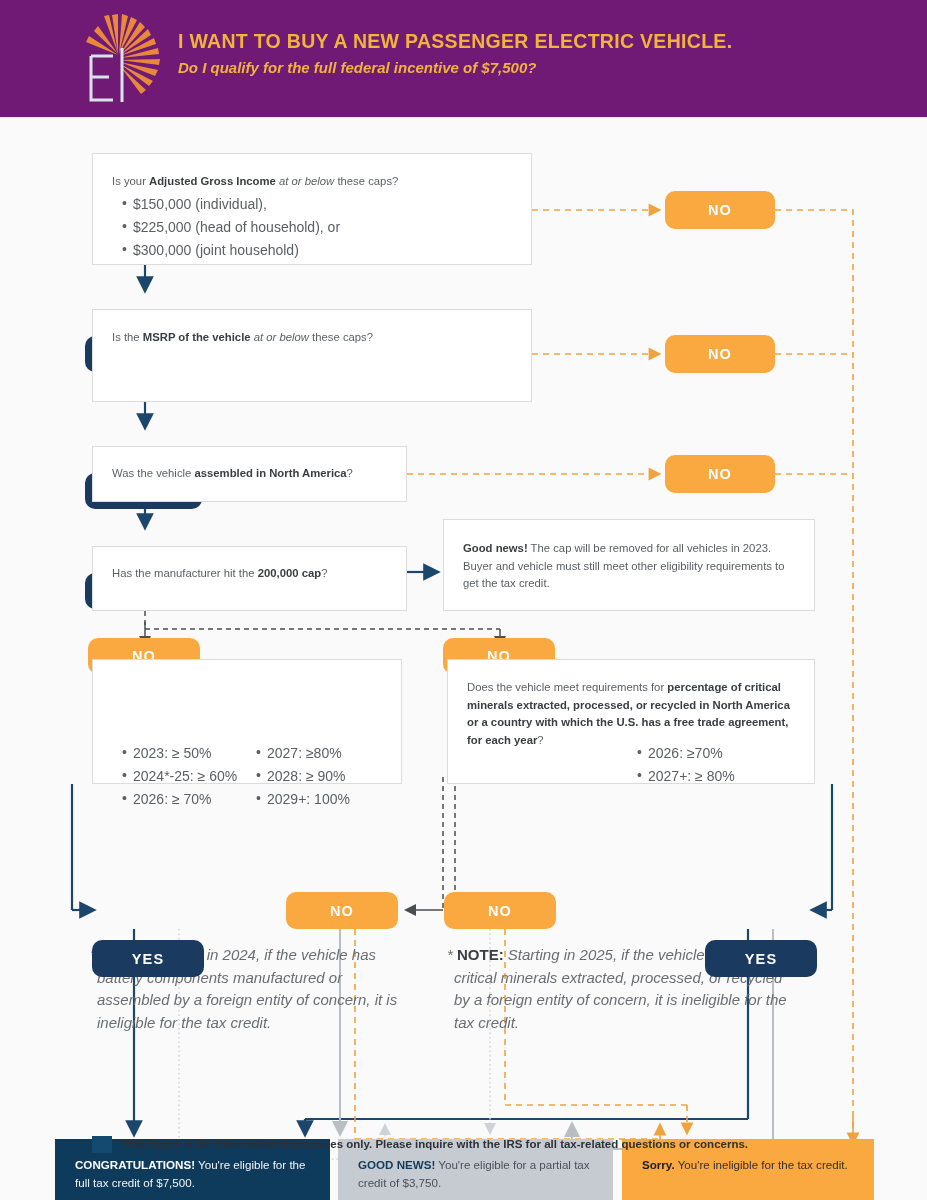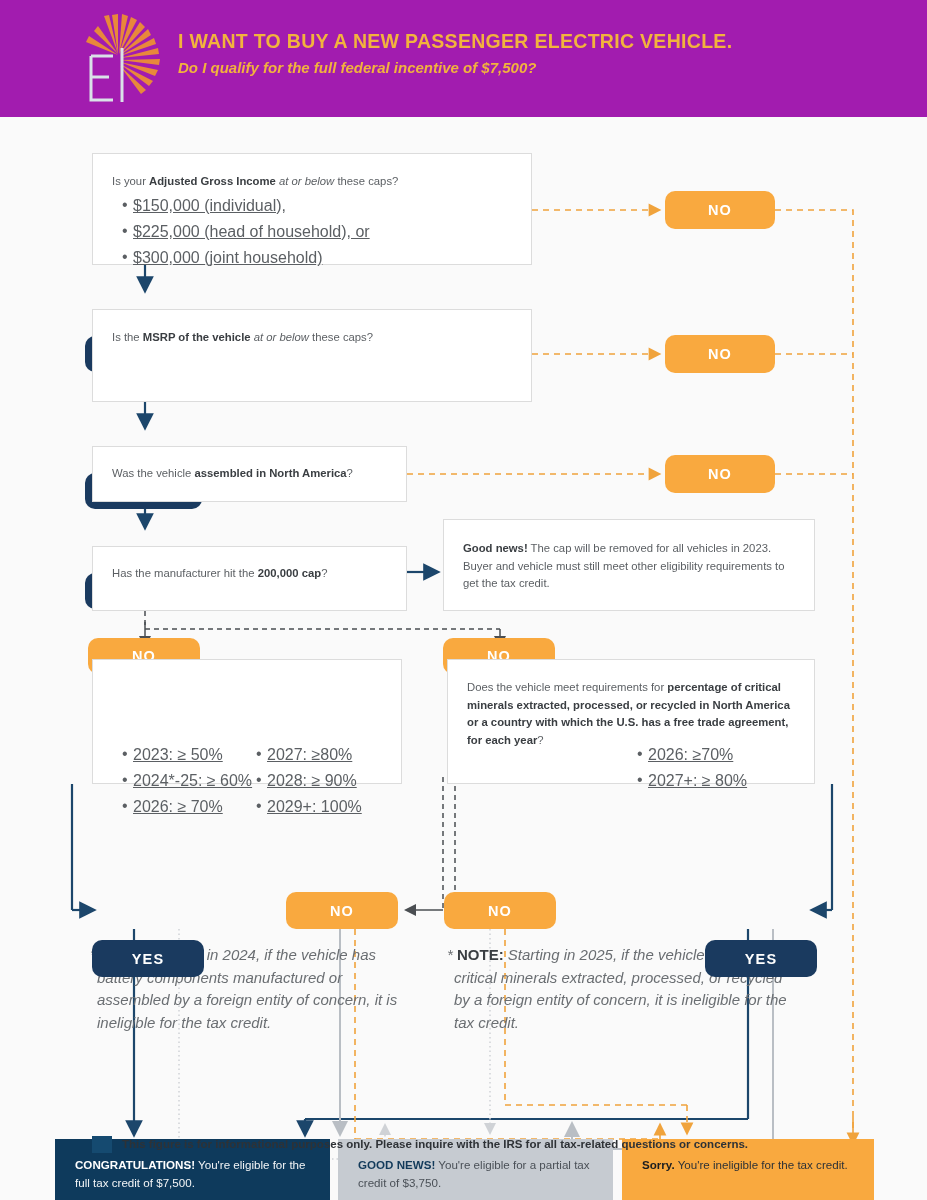--- a/index.html
+++ b/index.html
@@ -8,21 +8,21 @@
     width:927px; height:1200px;
     background:#ffffff;
     font-family:"Liberation Sans", sans-serif;
     position:relative;
     overflow:hidden;
   }
 
   
   #header {
     position:absolute; left:0; top:0; width:927px; height:117px;
-    background:#a21caf;
+    background:#701a75;
   }
   #logo { position:absolute; left:74px; top:14px; width:96px; height:92px; }
   #header-text { position:absolute; left:178px; top:30px; }
   #title {
     color:#F2B33D; font-size:19.5px; font-weight:700; letter-spacing:.3px;
     white-space:nowrap; line-height:1.15;
   }
   #title .hl { font-weight:800; }
   #subtitle {
     color:#F2B33D; font-size:15px; font-style:italic; font-weight:600;
@@ -38,21 +38,21 @@
 
   
   .qbox {
     position:absolute; background:#ffffff; border:1px solid #DCDCDC;
   }
   .qtext {
     position:absolute; color:#5B5F63; font-size:11.3px; line-height:1.55;
   }
   .qtext b { color:#3A3E42; font-weight:700; }
   .qtext i { font-style:italic; }
-  .bullets { position:absolute; color:#5B5F63; font-size:16px; line-height:1.63;text-decoration:underline; }
+  .bullets { position:absolute; color:#5B5F63; font-size:14px; line-height:1.63; }
   .bullets div { padding-left:13px; position:relative; }
   .bullets div:before {
     content:"\2022"; position:absolute; left:2px; top:-1px; color:#5B5F63;
   }
   .tag {
     position:absolute; display:flex; align-items:center; justify-content:center;
     color:#ffffff; font-size:14.5px; font-weight:800; letter-spacing:1.2px;border-radius:10px;
   }
   .tag.yes { background:#1A3A5F;margin-top:48px; }
   .tag.no  { background:#F9A93F; }

